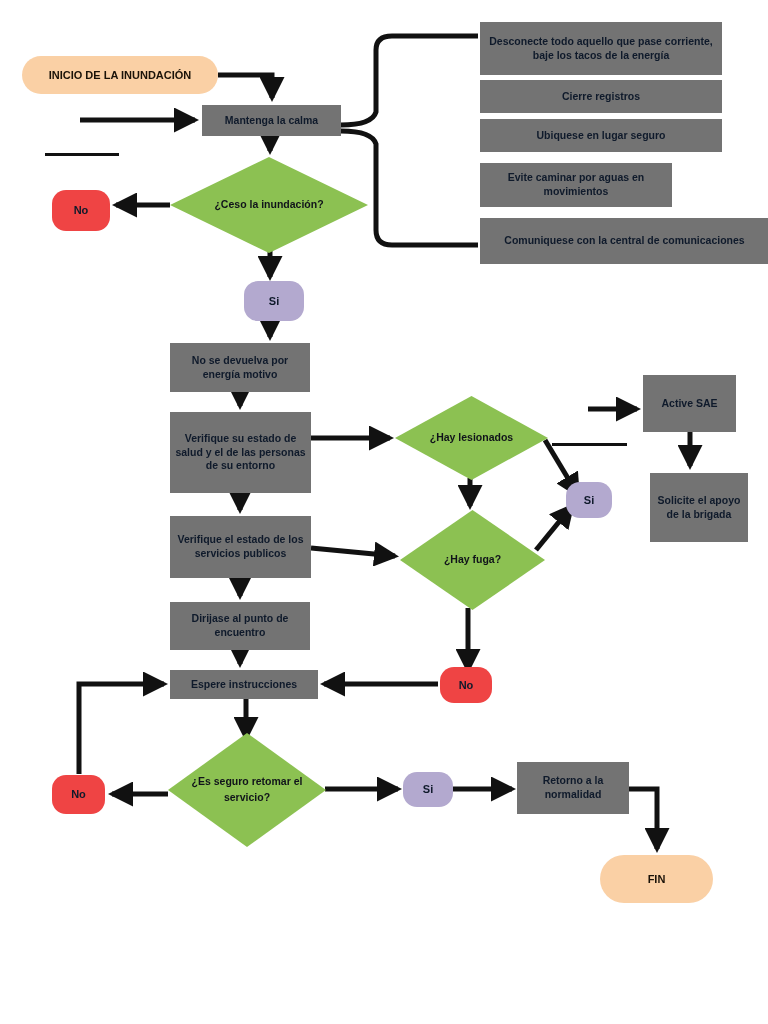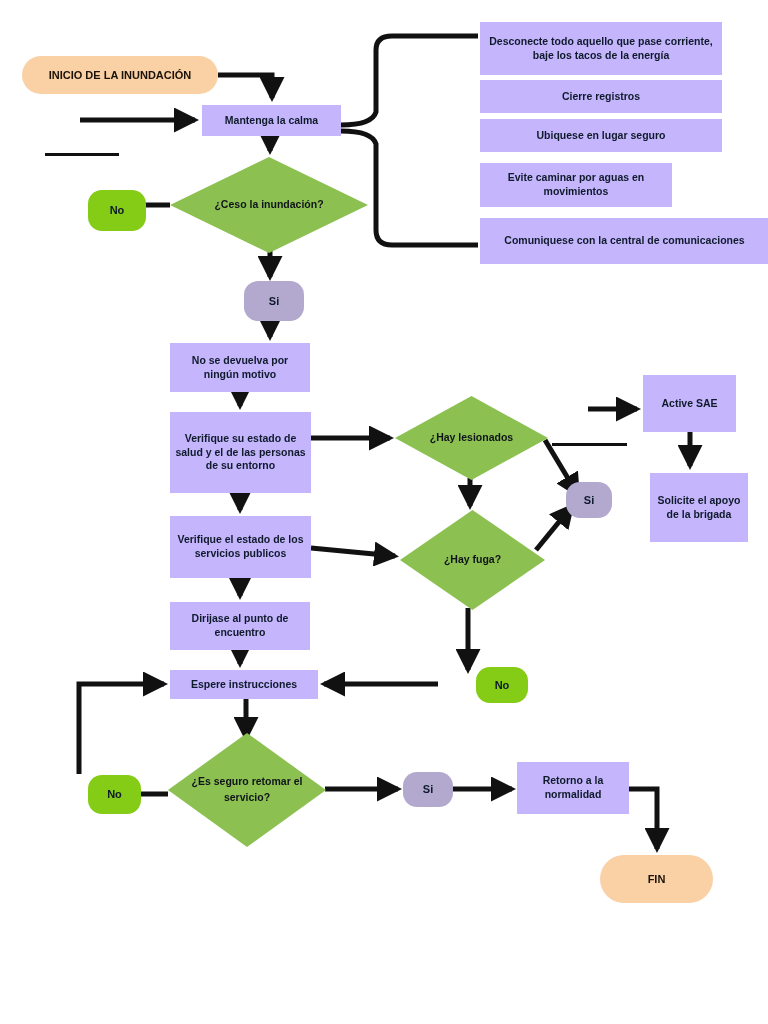--- a/index.html
+++ b/index.html
@@ -31,35 +31,35 @@
     display: flex;
     align-items: center;
     justify-content: center;
     text-align: center;
     color: #0f1a2b;
     font-weight: bold;
     line-height: 1.32;
     z-index: 3;
   }
   .proc {
-    background: #c4b5fd;
+    background: #737373;
     font-size: 10.5px;
     padding: 2px 5px;
   }
   .term {
     background: #FAD0A5;
     border-radius: 999px;
     font-size: 11px;
     color: #1a1208;
   }
   .pill {
     border-radius: 14px;
     font-size: 11px;
   }
-  .pill-no { background: #84cc16; margin-left: 36px; }
+  .pill-no { background: #ef4444; }
   .pill-si { background: #B3A9CF; }
   .diamond-wrap {
     position: absolute;
     z-index: 2;
   }
   .diamond-shape {
     position: absolute;
     left: 0; top: 0;
     width: 100%; height: 100%;
     background: #8CC152;
@@ -187,21 +187,21 @@
 
   <div class="node pill pill-no" style="left:52px; top:190px; width:58px; height:41px;">
     <span>No</span>
   </div>
 
   <div class="node pill pill-si" style="left:244px; top:281px; width:60px; height:40px;">
     <span>Si</span>
   </div>
 
   <div class="node proc" style="left:170px; top:343px; width:140px; height:49px;">
-    <span>No se devuelva por ningún motivo</span>
+    <span>No se devuelva por energía motivo</span>
   </div>
 
   <div class="node proc" style="left:170px; top:412px; width:141px; height:81px;">
     <span>Verifique su estado de salud y el de las personas de su entorno</span>
   </div>
 
   <div class="node proc" style="left:170px; top:516px; width:141px; height:62px;">
     <span>Verifique el estado de los servicios publicos</span>
   </div>
 

